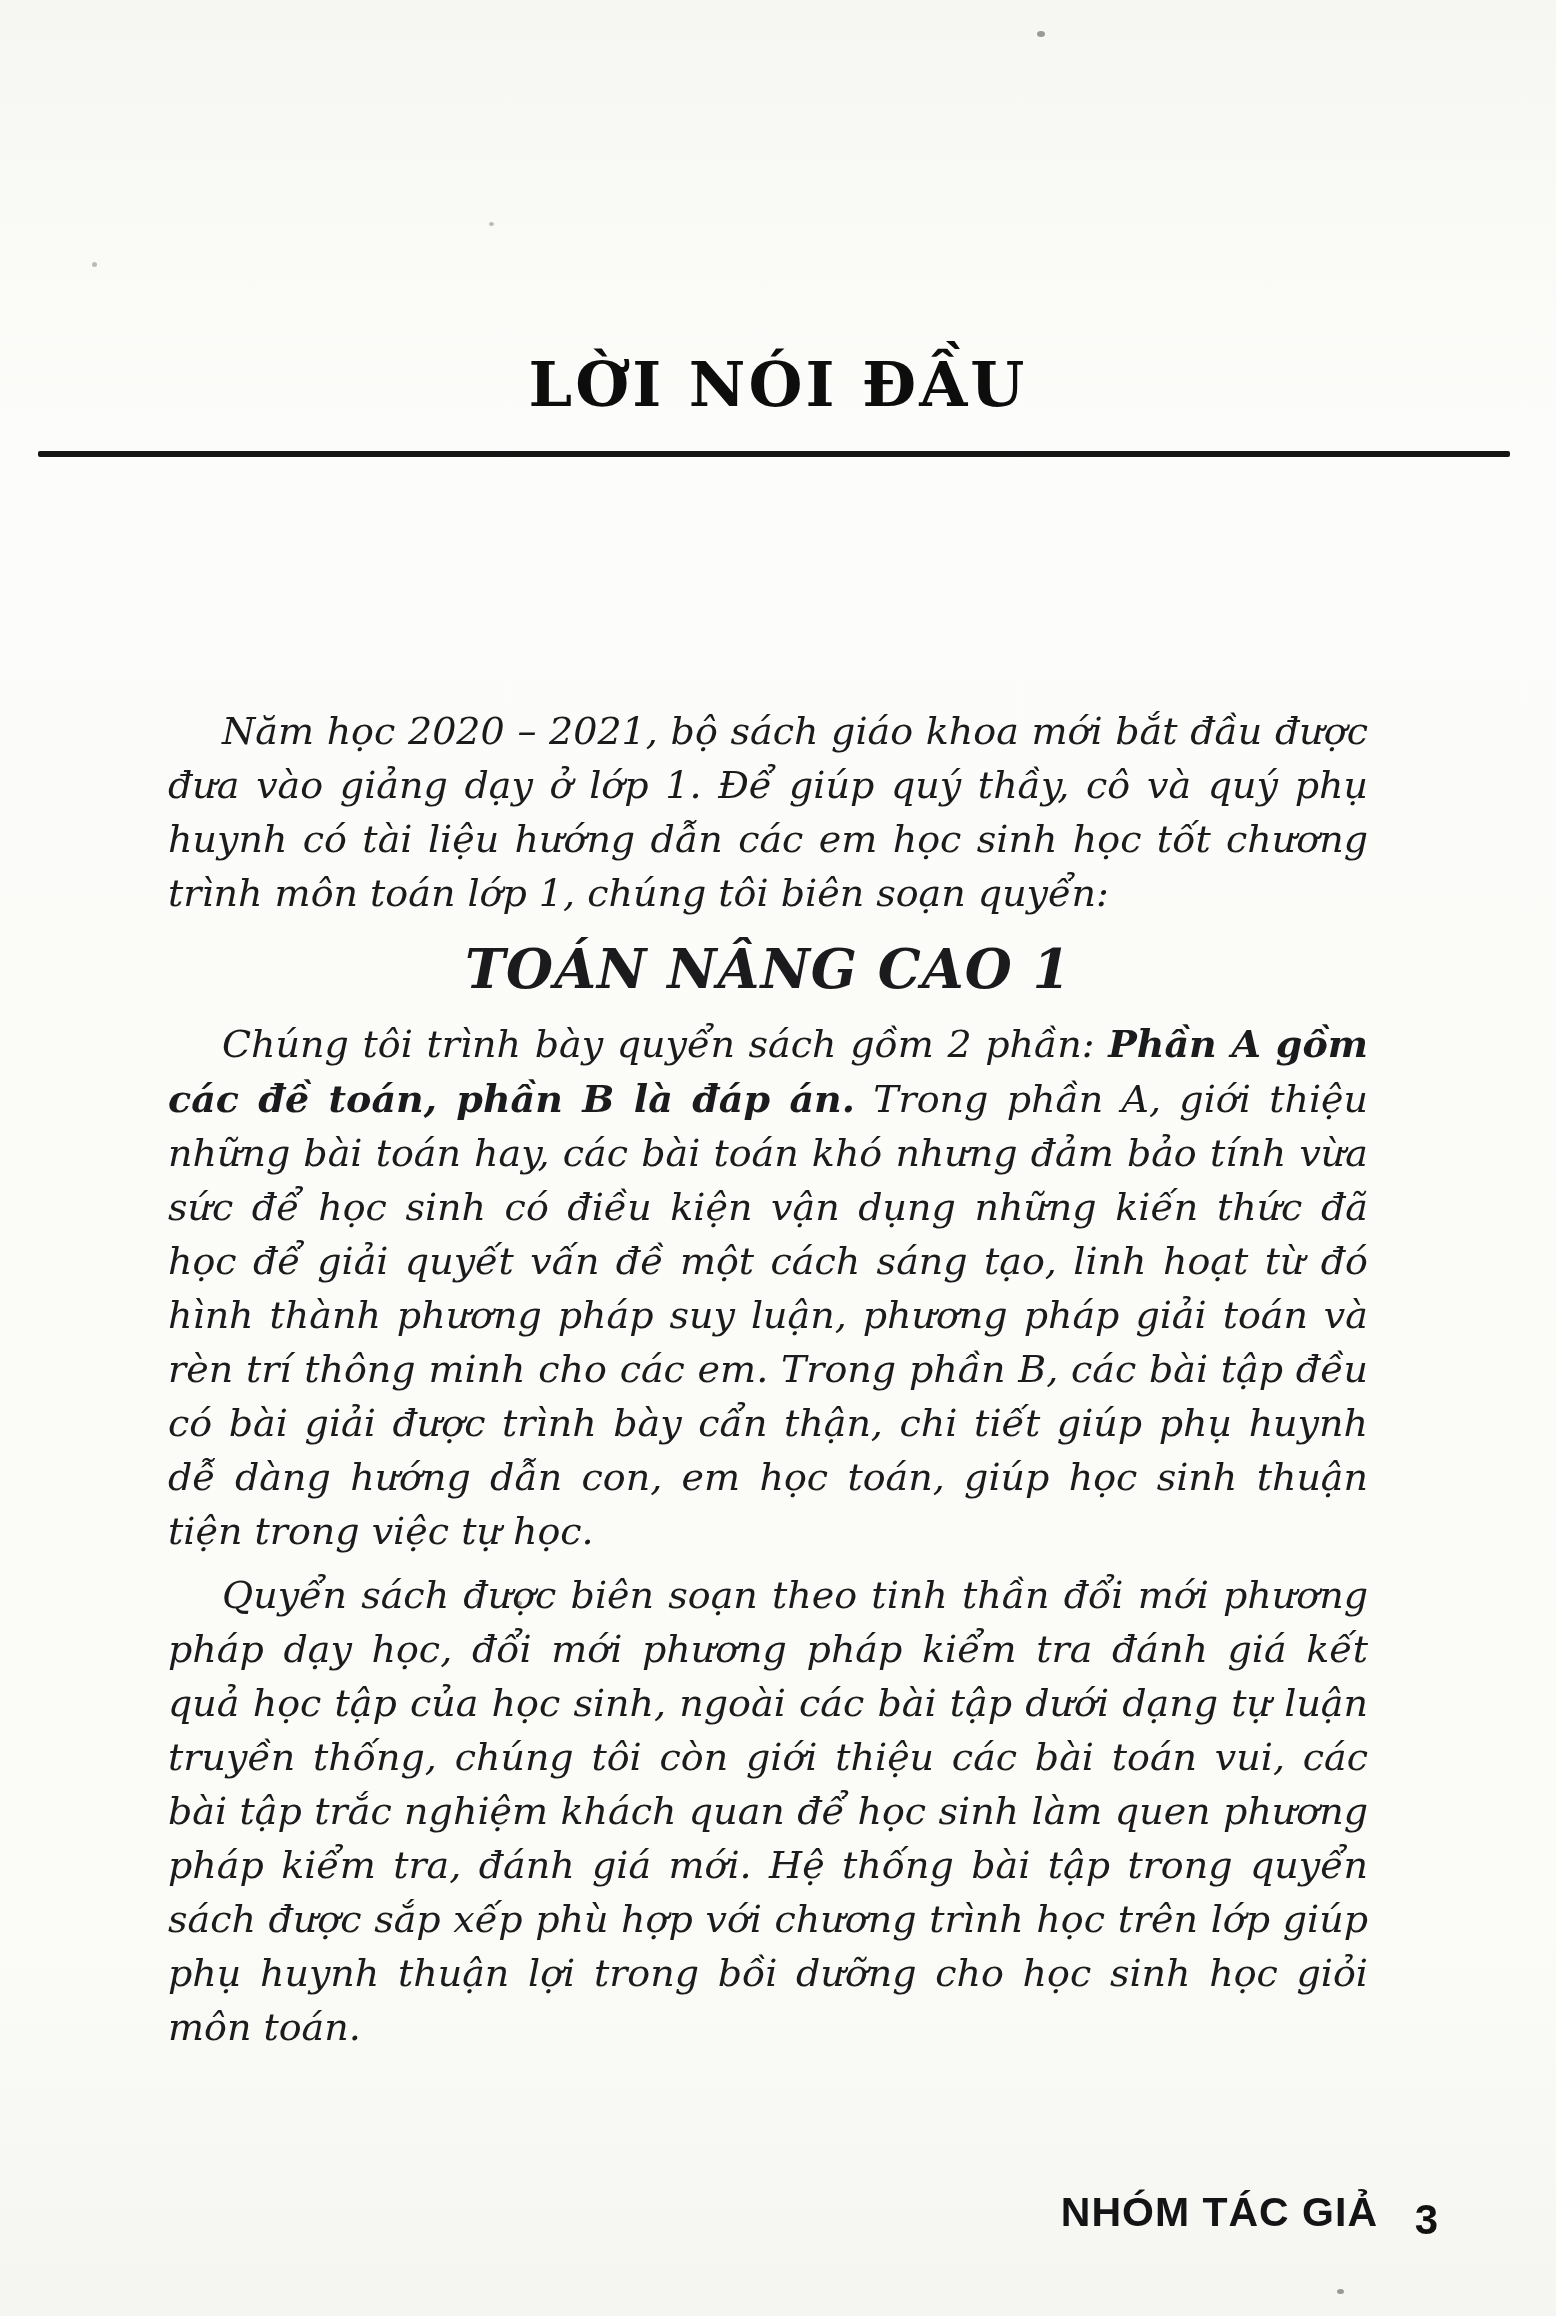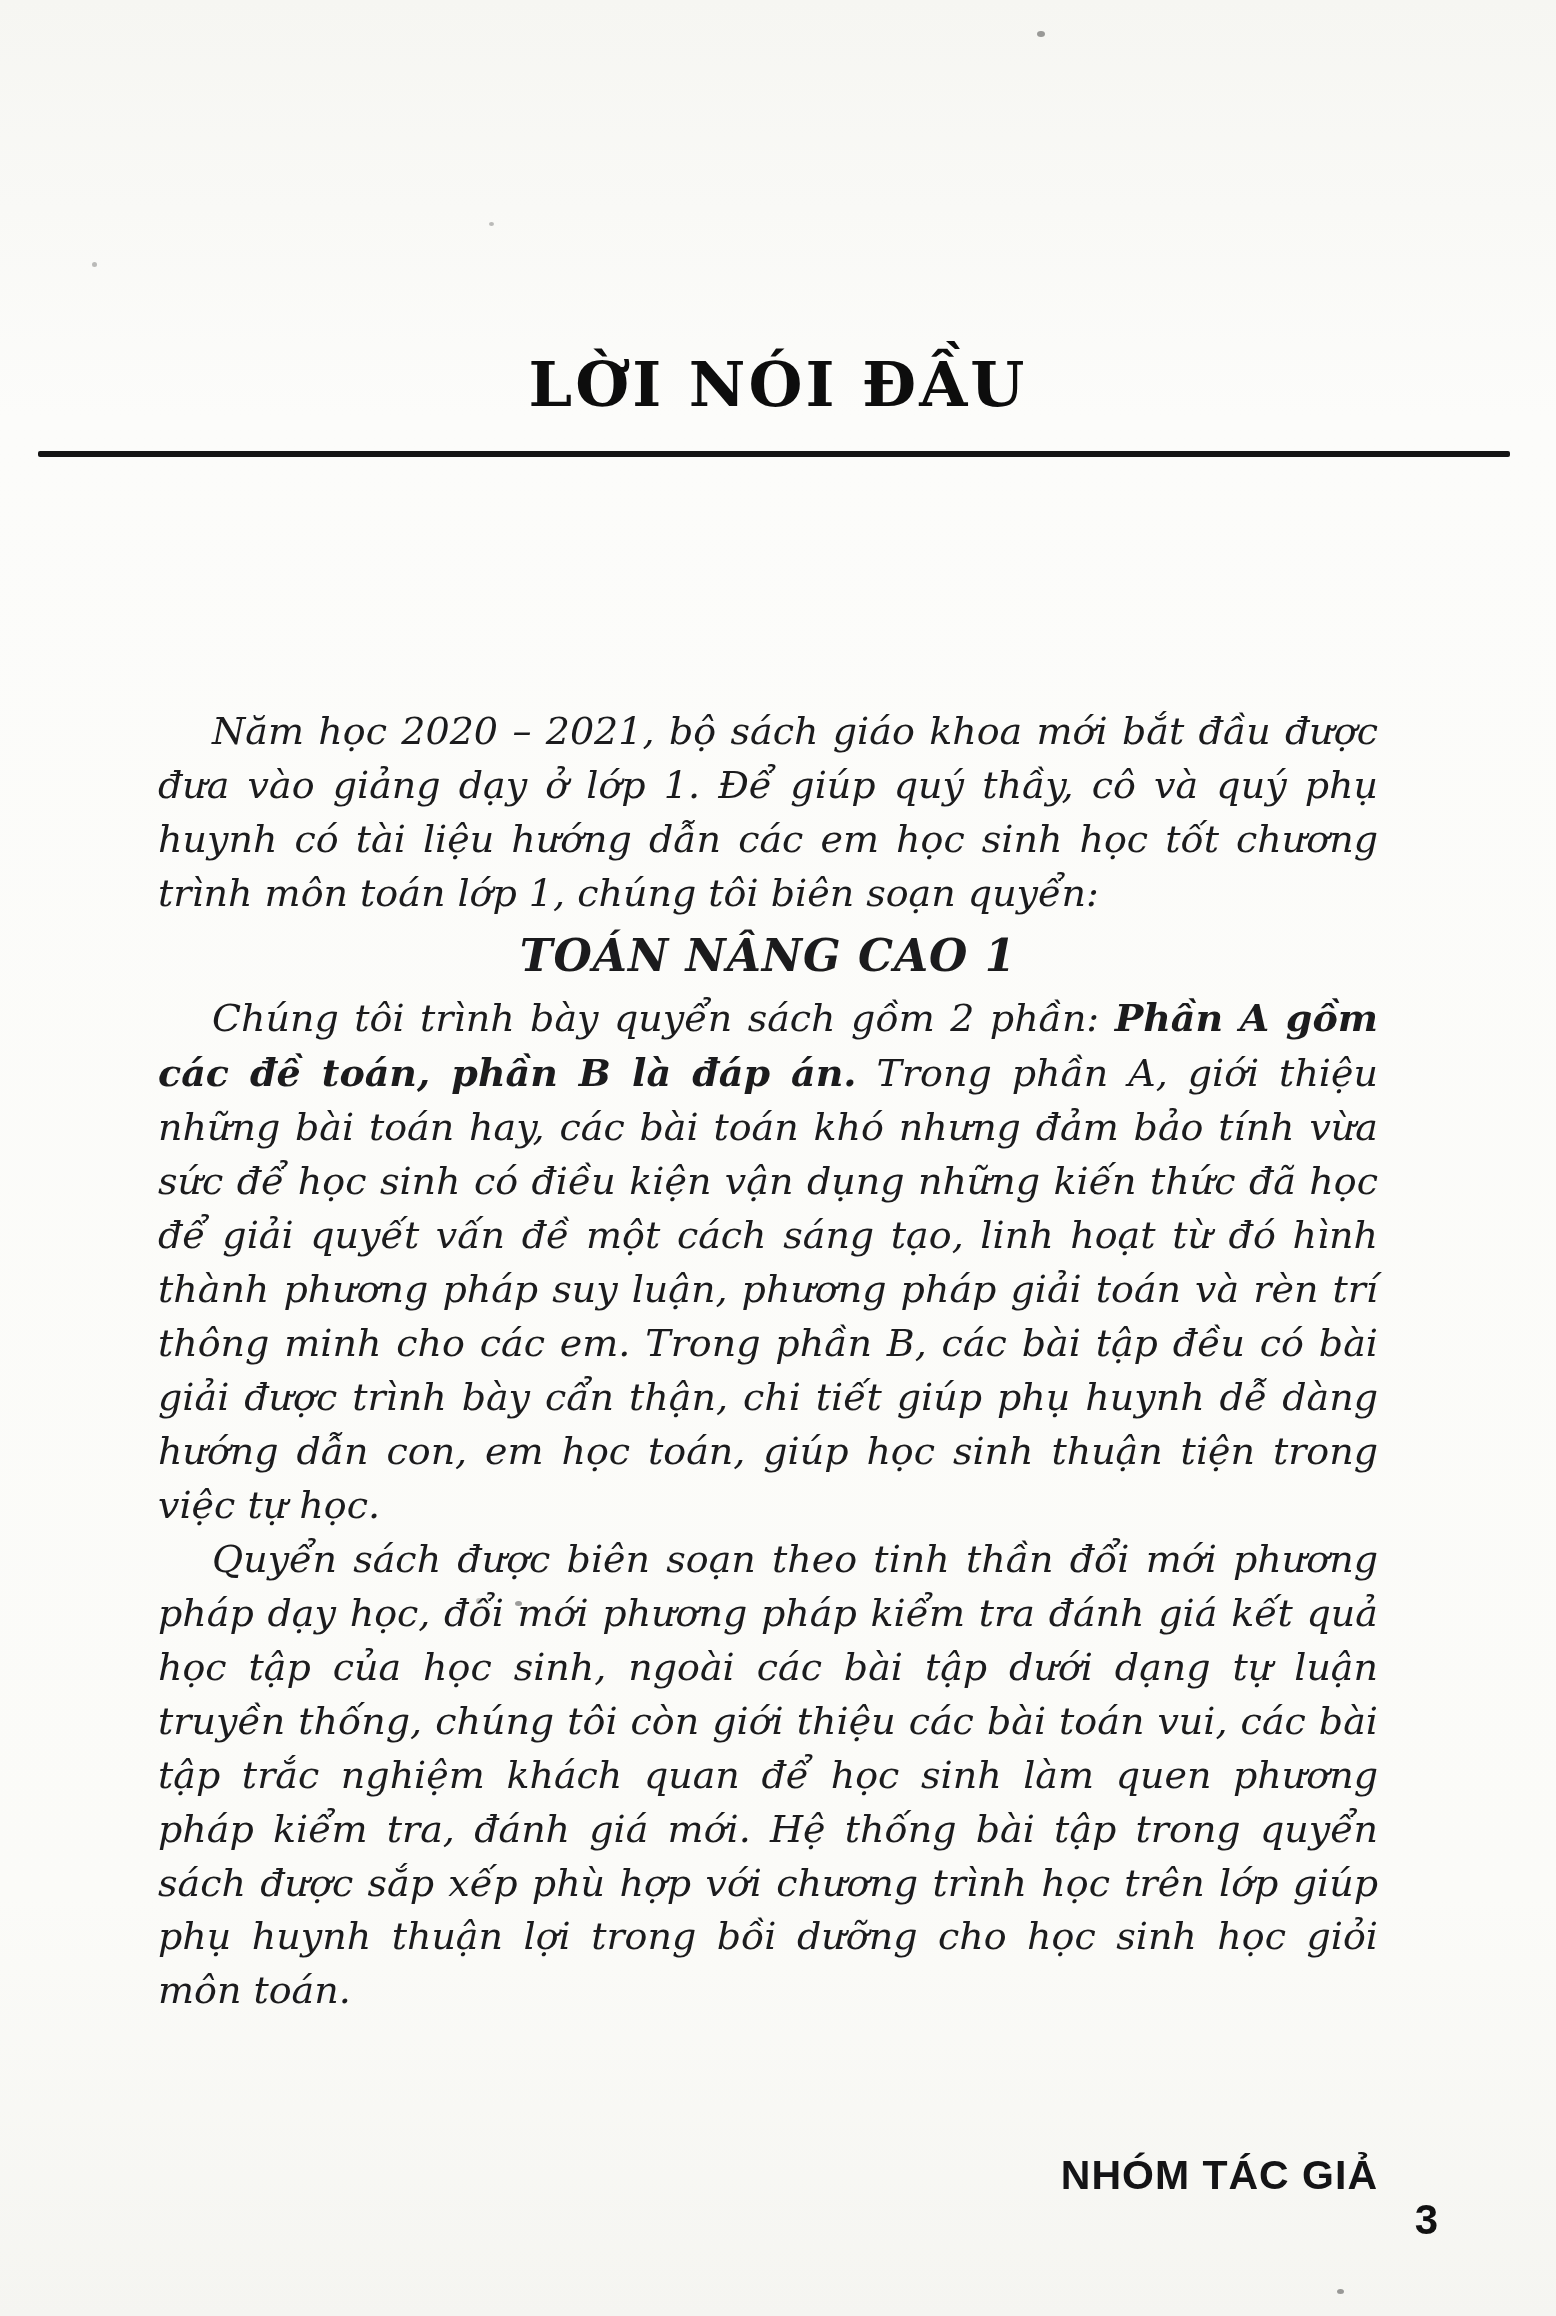--- a/index.html
+++ b/index.html
@@ -35,30 +35,30 @@
   .body {
     margin: 248px 178px 0 158px;
     font-family: "DejaVu Serif", "Liberation Serif", serif;
     font-style: italic;
     font-size: 38px;
     line-height: 1.42;
     text-align: justify;
     color: #1b1b1d;
   }
   .para {
-    margin: 0;
+    margin: 10px;
     text-indent: 54px;
   }
   .book-heading {
     margin: 4px 0;
     text-align: center;
     text-indent: 0;
     font-weight: 700;
     font-style: italic;
-    font-size: 44px;
+    font-size: 54px;
     letter-spacing: 1px;
   }
   .bold {
     font-weight: 700;
   }
   .signature {
     margin-top: 128px;
     text-align: right;
     font-family: "Liberation Sans", "DejaVu Sans", sans-serif;
     font-style: normal;

